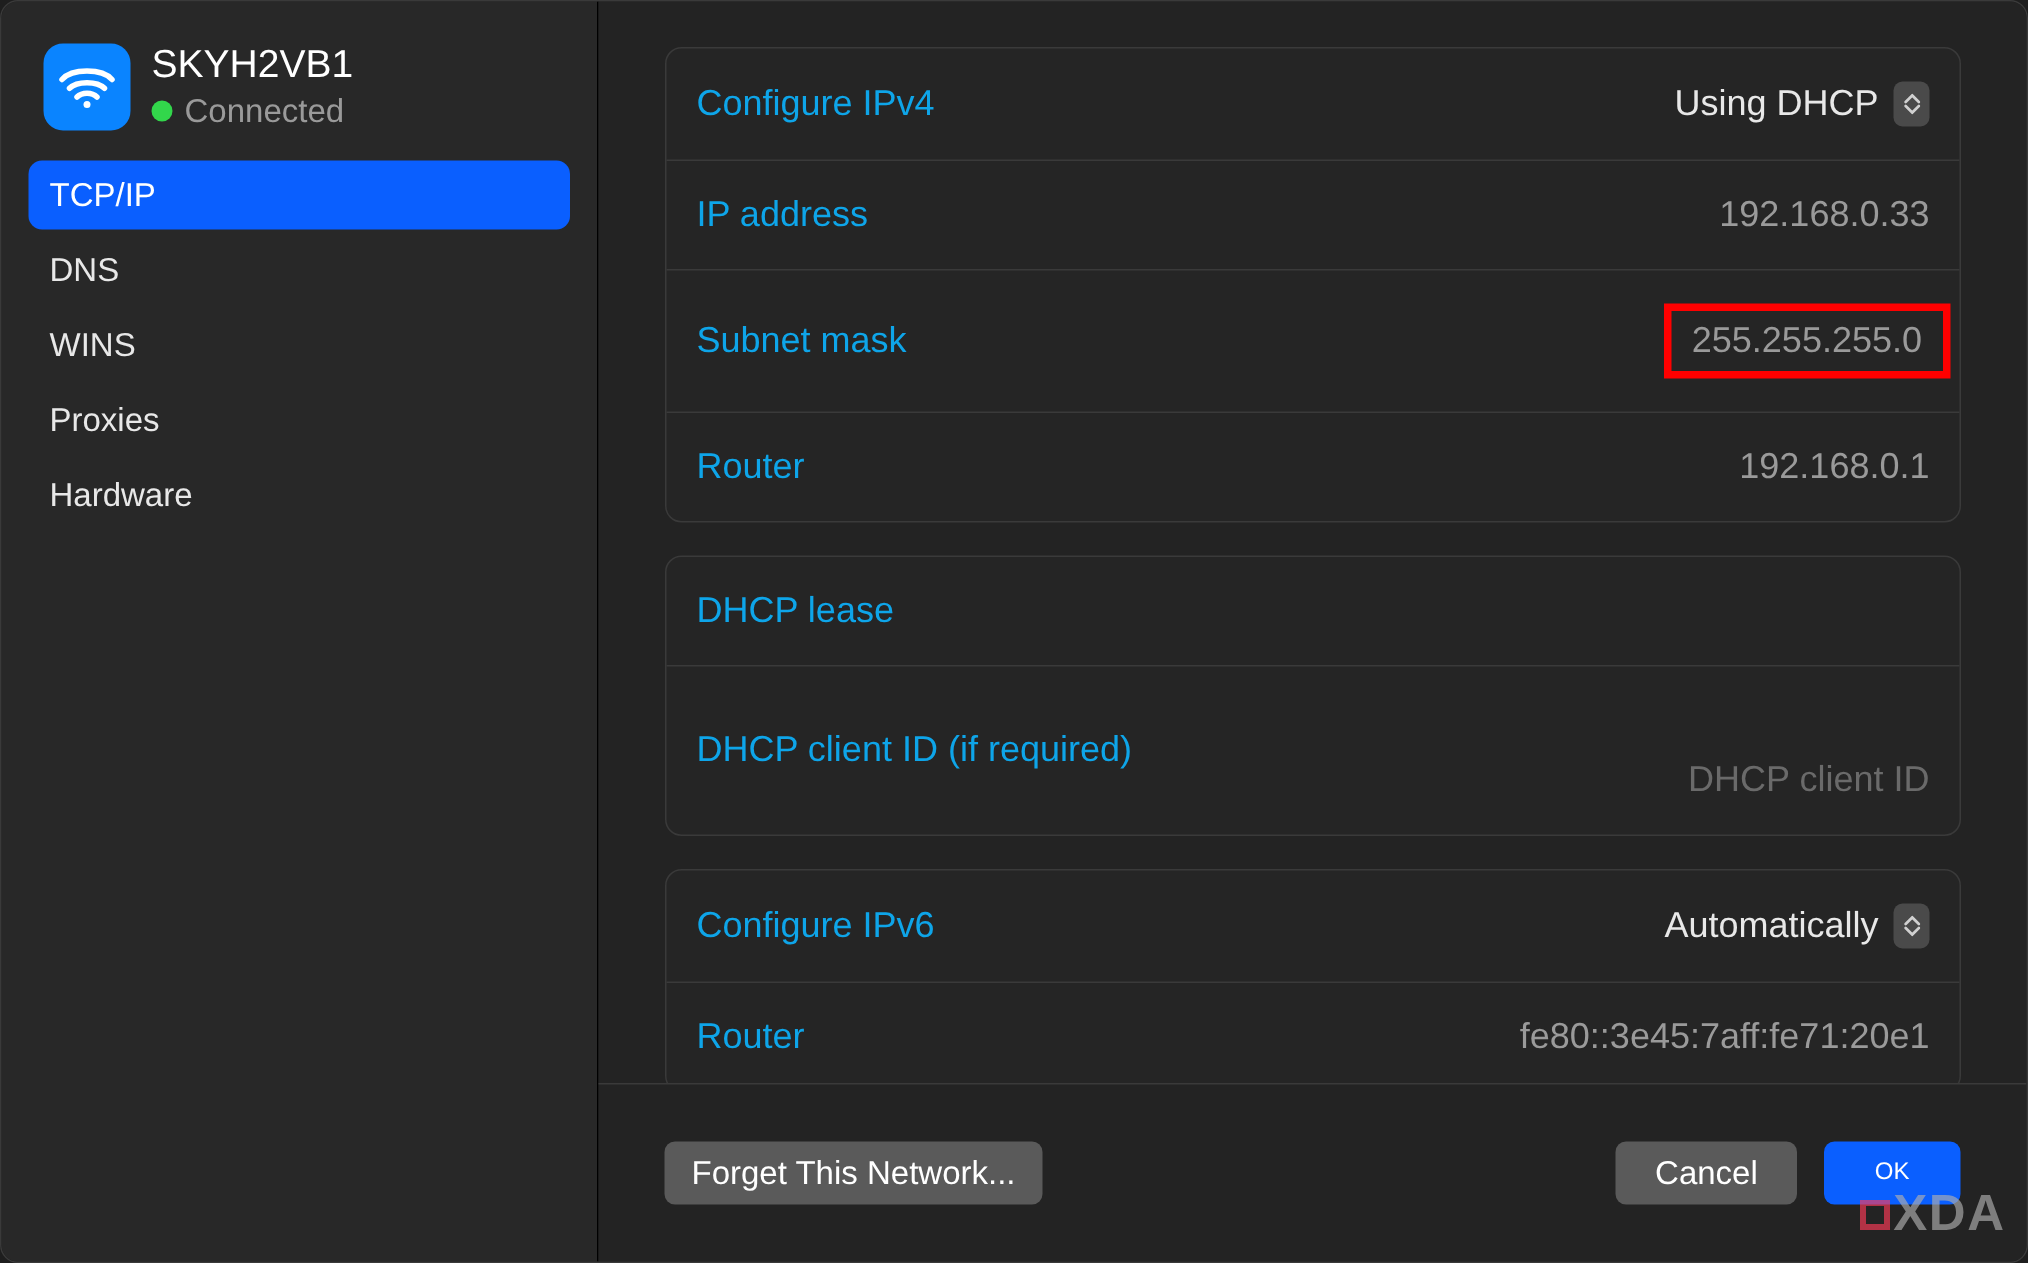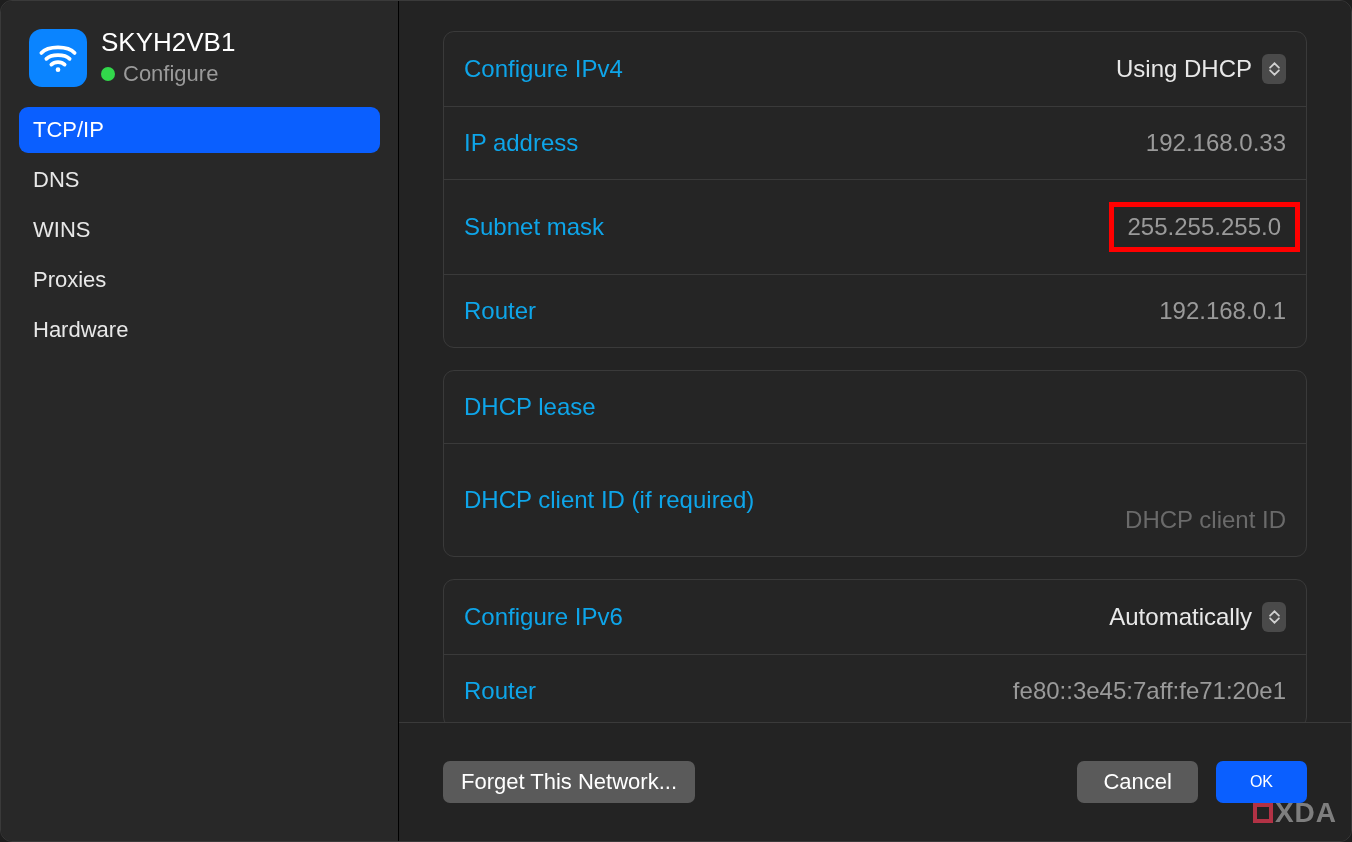--- a/index.html
+++ b/index.html
@@ -183,21 +183,21 @@
       align-items: center;
       gap: 2px;
       opacity: 0.65;
     }
     .wm-sq {
       width: 20px;
       height: 20px;
       border: 4px solid #ff3b58;
     }
     .wm-text {
-      font-size: 28px;
+      font-size: 34px;
       font-weight: 700;
       color: #b0b0b0;
       letter-spacing: 1px;
     }
     .container {
       position: relative;
     }
   </style>
 </head>
 <body>
@@ -209,21 +209,21 @@
         <path d="M2 9 C6 4.5 18 4.5 22 9" stroke="white" stroke-width="2.2" stroke-linecap="round"></path>
         <path d="M5 12.5 C8 9.5 16 9.5 19 12.5" stroke="white" stroke-width="2.2" stroke-linecap="round"></path>
         <path d="M8 16 C10 14 14 14 16 16" stroke="white" stroke-width="2.2" stroke-linecap="round"></path>
         <circle cx="12" cy="19" r="1.4" fill="white"></circle>
       </svg>
     </div>
     <div class="network-info">
       <div class="network-name">SKYH2VB1</div>
       <div class="connection-status">
         <div class="status-dot"></div>
-        <div class="status-text">Configure</div>
+        <div class="status-text">Connected</div>
       </div>
     </div>
   </div>
 
   <div class="sidebar-item selected">TCP/IP</div>
   <div class="sidebar-item">DNS</div>
   <div class="sidebar-item">WINS</div>
   <div class="sidebar-item">Proxies</div>
   <div class="sidebar-item">Hardware</div>
 </div>

